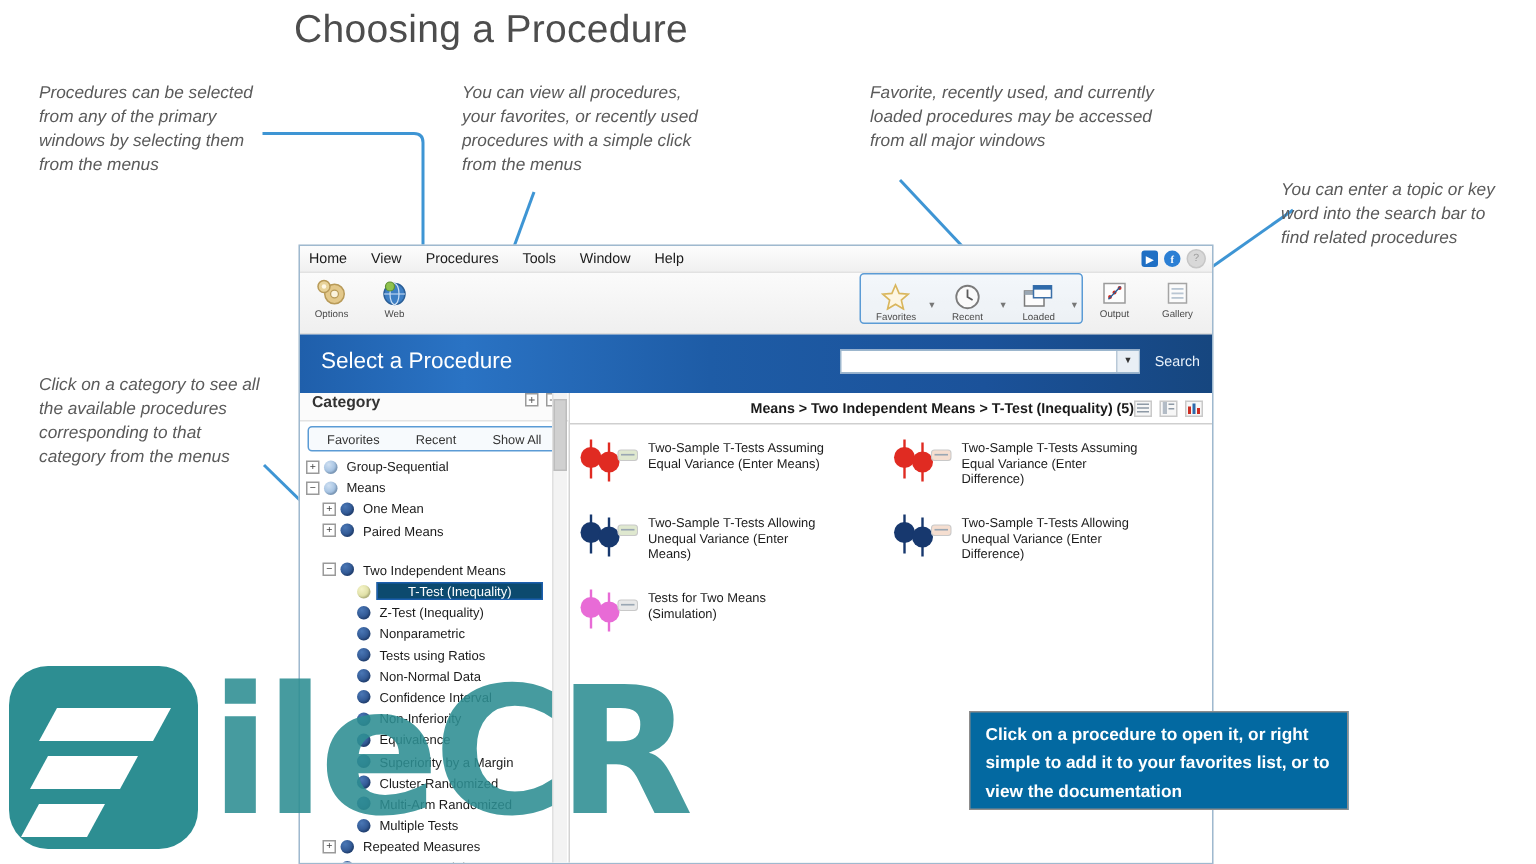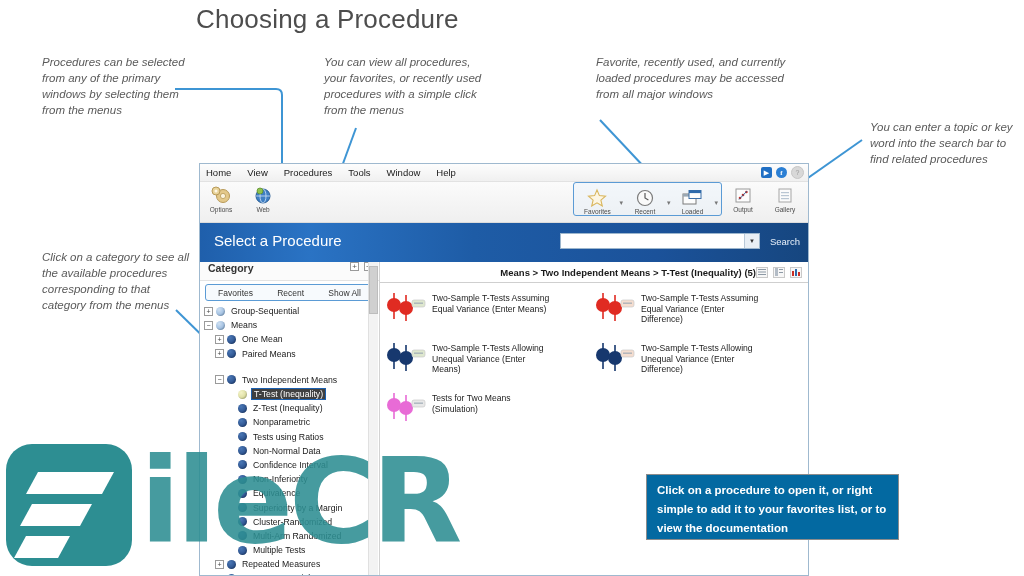--- a/index.html
+++ b/index.html
@@ -21,21 +21,21 @@
   }
 
   
   .callout{
     position:absolute;
     font-style:italic;
     font-size:11.5px;
     line-height:16px;
     color:#5a5a5a;
   }
-  .callout div{white-space:nowrap;margin-left:16px;}
+  .callout div{white-space:nowrap;}
 
   
   #leaders{position:absolute;left:0;top:0;width:1024px;height:576px;pointer-events:none;}
 
   
   .appwin{
     position:absolute;left:199px;top:163px;
     width:610px;height:413px;
     background:#f3f3f3;
     border:1px solid #9fb9cf;
@@ -126,21 +126,21 @@
   .tn{display:flex;align-items:center;height:14.2px;white-space:nowrap;}
   .exp{width:9px;height:9px;border:1px solid #9a9a9a;background:#fff;font-size:7px;
        line-height:7.5px;text-align:center;color:#444;box-sizing:border-box;margin-right:3px;
        flex:none;}
   .exp.none{border:0;background:transparent;}
   .dot{width:9px;height:9px;border-radius:50%;margin-right:4px;flex:none;
        box-shadow:inset -1px -1px 1px rgba(0,0,0,.18);}
   .dot.lt{background:radial-gradient(circle at 35% 30%,#cfe0f2,#7fa8d4);}
   .dot.dk{background:radial-gradient(circle at 35% 30%,#4a77b5,#1d3f78);}
   .dot.yl{background:radial-gradient(circle at 35% 30%,#f4f3c8,#cfd18a);}
-  .tn.sel .lab{background:#404040;color:#fff;padding:0 2px;border:1px solid #1b5fae;}
+  .tn.sel .lab{background:#0c4a6e;color:#fff;padding:0 20px;border:1px solid #1b5fae;}
   .tn .lab{padding:0 2px;}
   .vscroll{position:absolute;right:1px;top:0;width:9px;height:100%;background:#f3f3f3;
            border-left:1px solid #e0e0e0;}
   .vthumb{position:absolute;right:1px;top:4px;width:9px;height:48px;background:#d0d0d0;
           border:1px solid #bdbdbd;box-sizing:border-box;}
 
   
   .proc-panel{flex:1;background:#fff;position:relative;}
   .proc-head{
     height:20px;display:flex;align-items:center;justify-content:flex-end;

